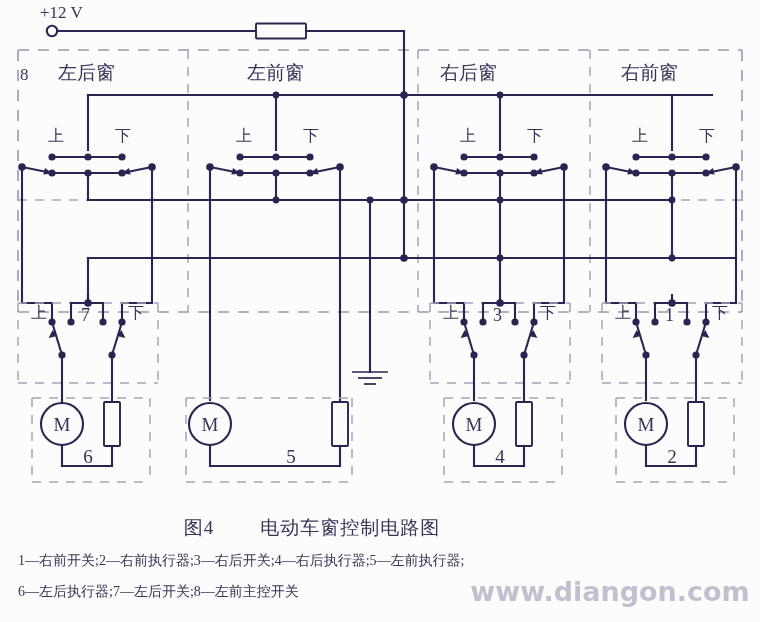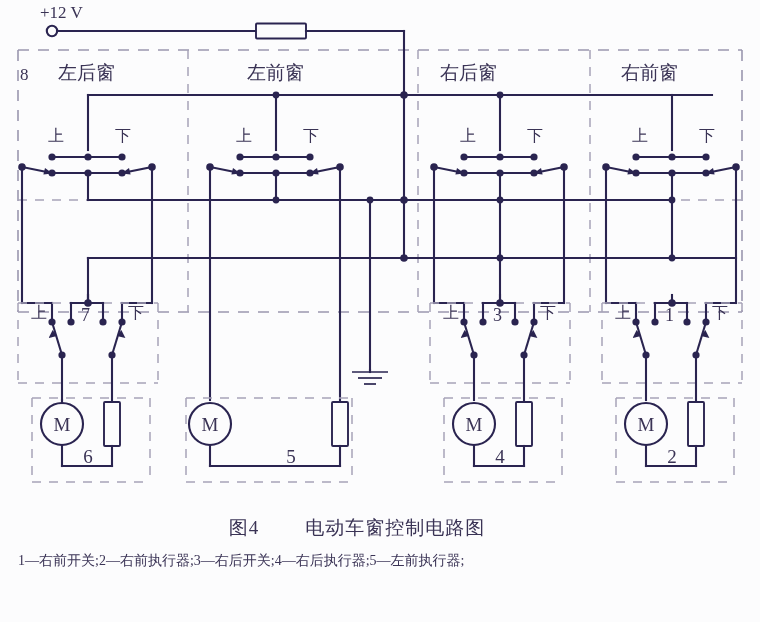--- a/index.html
+++ b/index.html
@@ -1,20 +1,20 @@
 <!DOCTYPE html>
 <html><head>
 <meta charset="utf-8">
 <style>
   html,body{margin:0;padding:0;background:#fdfdfd;}
   body{width:760px;height:622px;overflow:hidden;
        font-family:"Liberation Serif","DejaVu Serif",serif;color:#2a2440;}
   #root{position:relative;width:760px;height:622px;background:#fcfcfd;}
   svg{display:block;position:absolute;left:0;top:0;}
-  .cap{position:absolute;left:0;width:624px;text-align:center;margin-left:45px;}
+  .cap{position:absolute;left:0;width:624px;text-align:center;}
   #caption{top:515px;font-size:19px;letter-spacing:1px;color:#3a3355;}
   #caption .fig{margin-right:46px;}
   .legend{position:absolute;left:18px;font-size:14px;color:#3a3355;letter-spacing:0px;white-space:nowrap;}
   #legend1{top:552px;}
   #legend2{top:583px;}
   #watermark{position:absolute;left:470px;top:576px;width:280px;text-align:center;
              font-family:"DejaVu Sans",sans-serif;font-weight:bold;font-size:27px;
              color:#b9b6c6;letter-spacing:0px;opacity:.85;}
 </style>
 </head>
@@ -362,15 +362,17 @@
     <text class="lbl" x="291" y="463" font-size="19" text-anchor="middle">5</text>
     <text class="lbl" x="500" y="463" font-size="19" text-anchor="middle">4</text>
     <text class="lbl" x="672" y="463" font-size="19" text-anchor="middle">2</text>
   </svg>
 
   <div class="cap" id="caption">
     <span class="fig">图4</span><span>电动车窗控制电路图</span>
   </div>
 
   <div class="legend" id="legend1">1—右前开关;2—右前执行器;3—右后开关;4—右后执行器;5—左前执行器;</div>
-
+  <div class="legend" id="legend2">6—左后执行器;7—左后开关;8—左前主控开关</div>
+
+  <div id="watermark">www.diangon.com</div>
 
 </div>
 
 </body></html>

